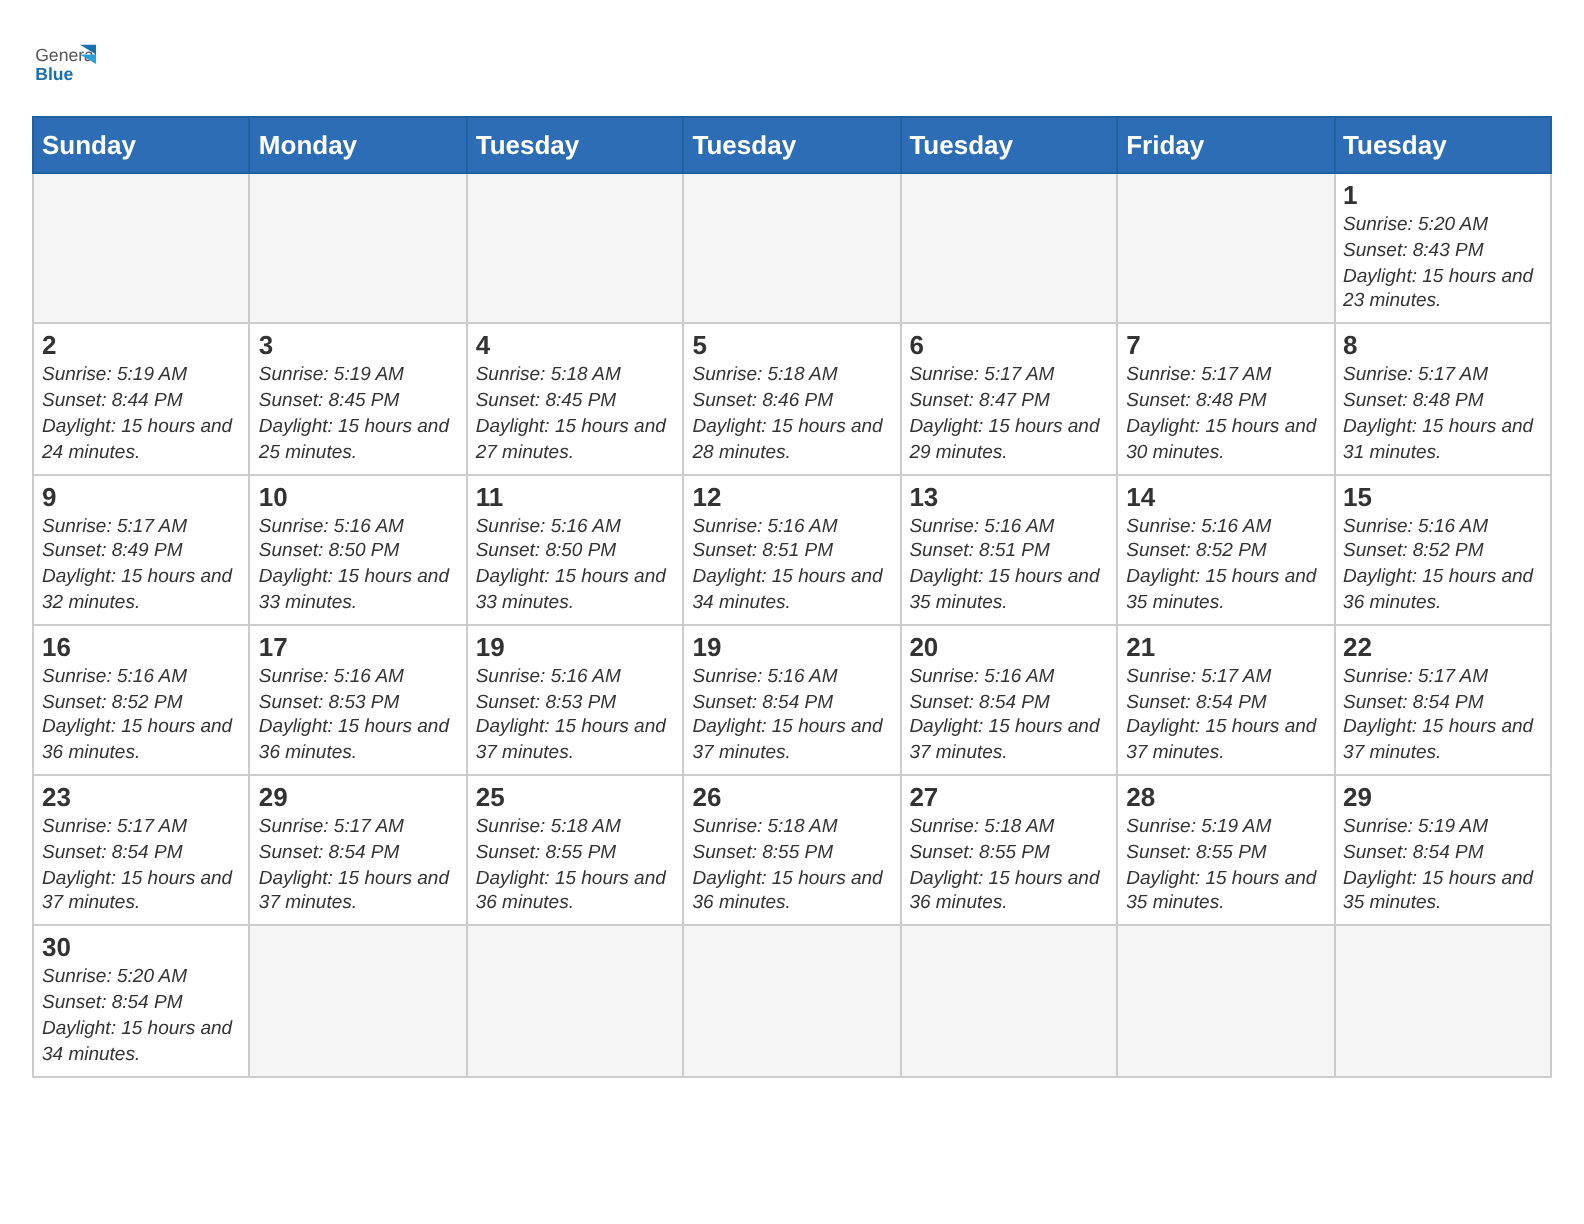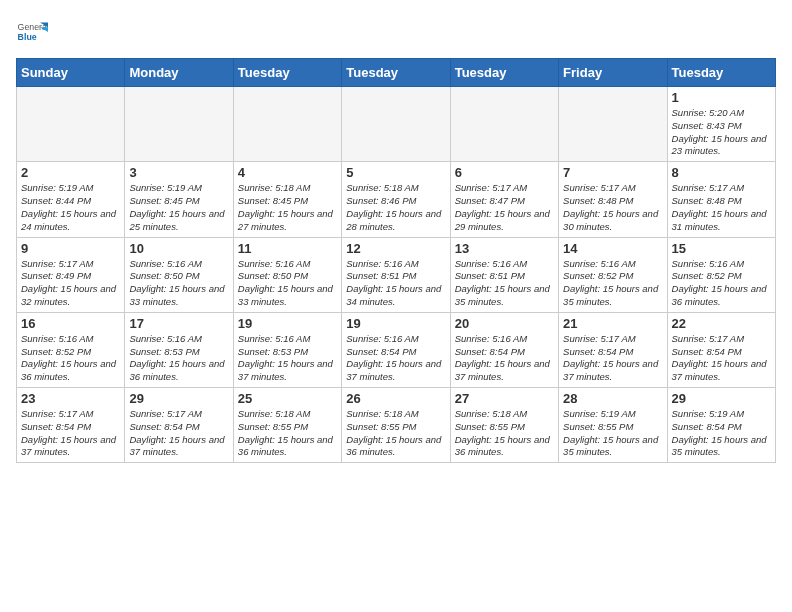--- a/index.html
+++ b/index.html
@@ -322,14 +322,29 @@
 and 35 minutes.</div>
         </td>
         <td>
           <span class="day-number">29</span>
           <div class="day-info">Sunrise: 5:19 AM
 Sunset: 8:54 PM
 Daylight: 15 hours
 and 35 minutes.</div>
         </td>
       </tr>
+      <tr>
+        <td>
+          <span class="day-number">30</span>
+          <div class="day-info">Sunrise: 5:20 AM
+Sunset: 8:54 PM
+Daylight: 15 hours
+and 34 minutes.</div>
+        </td>
+        <td class="empty"></td>
+        <td class="empty"></td>
+        <td class="empty"></td>
+        <td class="empty"></td>
+        <td class="empty"></td>
+        <td class="empty"></td>
+      </tr>
     </tbody>
 </table>
 
 </body></html>

